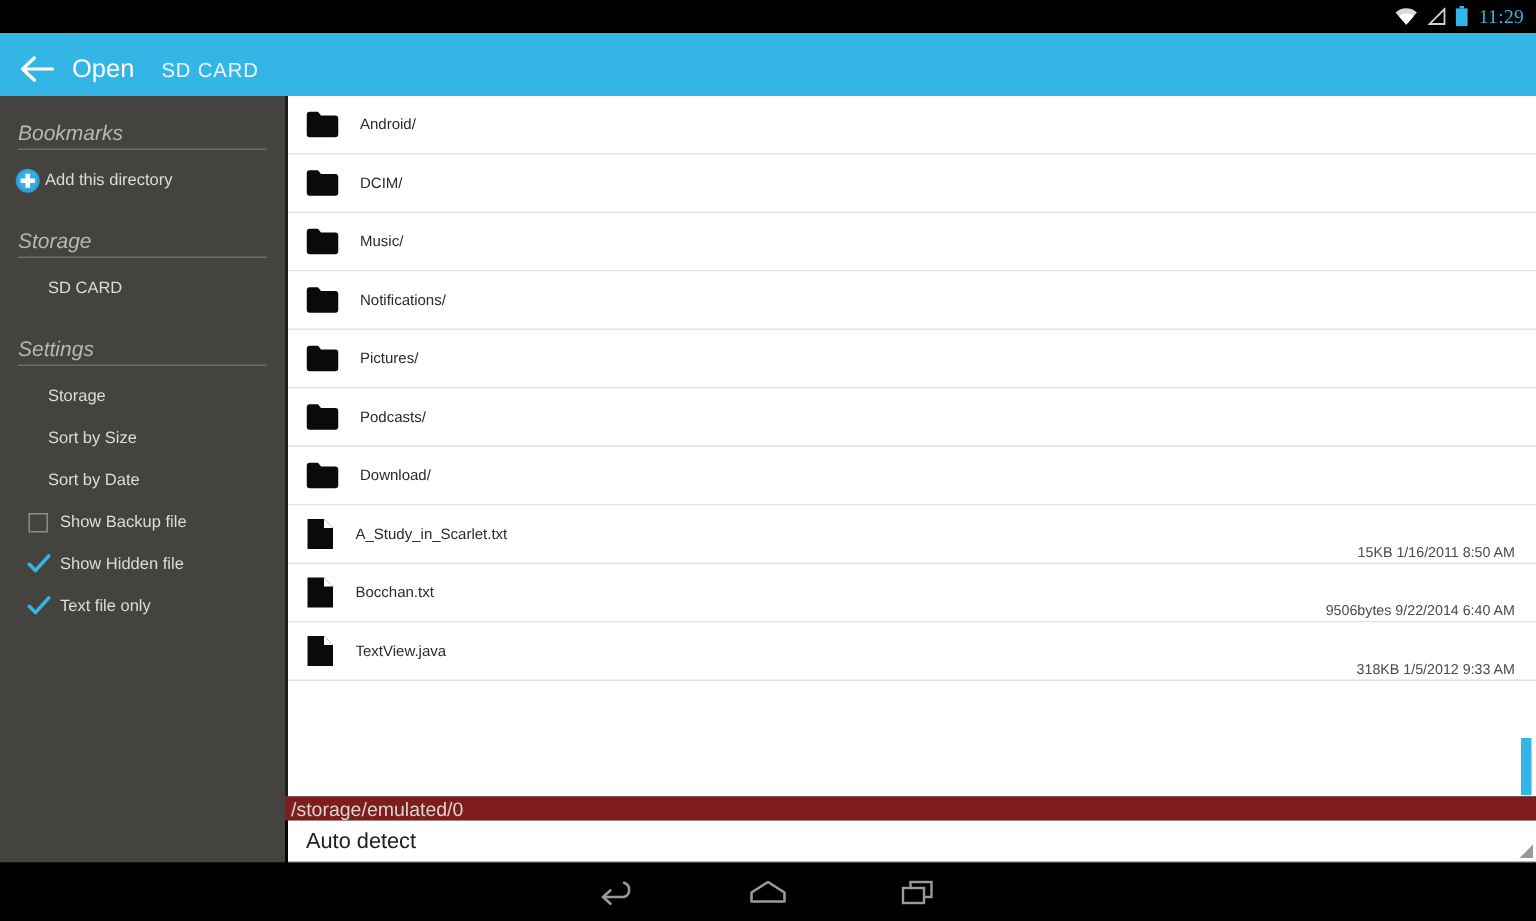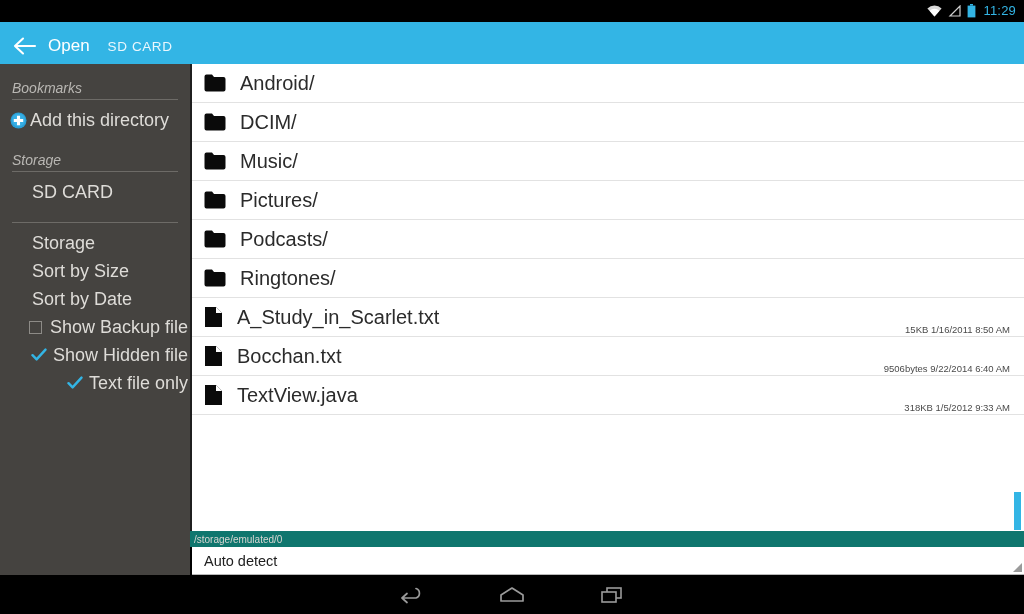--- a/index.html
+++ b/index.html
@@ -24,20 +24,21 @@
   #statusbar {
     position: absolute;
     left: 0; top: 0;
     width: 1024px; height: 22px;
     background: #000000;
     display: flex;
     align-items: center;
     justify-content: flex-end;
     padding-right: 8px;
     box-sizing: border-box;
+    font-family: Liberation Serif, serif;
   }
   .sb-icon { margin-left: 6px; display: block; }
   #status-clock {
     color: #33b5e5;
     font-size: 13px;
     margin-left: 7px;
     letter-spacing: 0.2px;
     line-height: 22px;
   }
 
@@ -82,35 +83,34 @@
     padding: 0 12px 3px 12px;
     margin-top: 2px;
   }
   .side-rule {
     height: 1px;
     background: #6d6b67;
     margin: 0 12px 6px 12px;
   }
   .side-item {
     color: #dedcd8;
-    font-size: 18px;
-    padding: 5px 2px 5px 32px;
+    font-size: 11px;
+    padding: 5px 13px 5px 32px;
     line-height: 18px;
     white-space: nowrap;
   }
   .side-item.with-icon {
     padding-left: 10px;
     display: flex;
     align-items: center;
   }
   .side-item.check-item {
     padding-left: 18px;
     display: flex;
     align-items: center;
-    justify-content: flex-end;
   }
   .plus-icon {
     width: 17px; height: 17px;
     flex: none;
     margin-right: 3px;
   }
   .check-icon { width: 16px; height: 16px; flex: none; margin-right: 6px; }
   .check-box-empty {
     width: 13px; height: 13px;
     border: 1px solid #8d8b87;
@@ -137,21 +137,21 @@
     height: 39px;
     border-bottom: 1px solid #e2e2e2;
     display: flex;
     align-items: center;
     padding-left: 12px;
     box-sizing: border-box;
     background: #ffffff;
   }
   .row-name {
     color: #2b2b2b;
-    font-size: 20px;
+    font-size: 10px;
     margin-left: 14px;
   }
   .folder-icon { width: 22px; height: 18px; flex: none; }
   .file-icon { width: 19px; height: 22px; flex: none; }
   .row-meta {
     position: absolute;
     right: 14px;
     bottom: 1px;
     font-size: 9.5px;
     color: #4a4a4a;
@@ -164,23 +164,23 @@
     width: 7px;
     height: 38px;
     background: #33b5e5;
   }
 
   
   #pathbar {
     position: absolute;
     left: 190px; top: 531px;
     width: 834px; height: 16px;
-    background: #0f766e;
+    background: #7f1d1d;
     color: #d8d6d2;
-    font-size: 10px;
+    font-size: 13px;
     display: flex;
     align-items: center;
     padding-left: 4px;
     box-sizing: border-box;
   }
 
   
   #spinner {
     position: absolute;
     left: 192px; top: 547px;
@@ -273,20 +273,21 @@
 
     <div>
       <div class="side-header">Storage</div>
       <div class="side-rule"></div>
       <div class="side-item">SD CARD</div>
     </div>
 
     <div class="spacer-sm"></div>
 
     <div>
+      <div class="side-header">Settings</div>
       <div class="side-rule"></div>
 
       <div class="side-item">Storage</div>
       <div class="side-item">Sort by Size</div>
       <div class="side-item">Sort by Date</div>
 
       <div class="side-item check-item">
         <span class="check-box-empty"></span>
         <span>Show Backup file</span>
       </div>
@@ -324,33 +325,39 @@
         <div class="row">
           <svg class="folder-icon" viewBox="0 0 22 18">
             <path d="M0.5 2.5 A2 2 0 0 1 2.5 0.5 L8 0.5 L10 3 L19.5 3 A2 2 0 0 1 21.5 5 L21.5 15.5 A2 2 0 0 1 19.5 17.5 L2.5 17.5 A2 2 0 0 1 0.5 15.5 Z" fill="#0a0a0a"></path>
           </svg>
           <span class="row-name">Music/</span>
         </div>
         <div class="row">
           <svg class="folder-icon" viewBox="0 0 22 18">
             <path d="M0.5 2.5 A2 2 0 0 1 2.5 0.5 L8 0.5 L10 3 L19.5 3 A2 2 0 0 1 21.5 5 L21.5 15.5 A2 2 0 0 1 19.5 17.5 L2.5 17.5 A2 2 0 0 1 0.5 15.5 Z" fill="#0a0a0a"></path>
           </svg>
+          <span class="row-name">Notifications/</span>
+        </div>
+        <div class="row">
+          <svg class="folder-icon" viewBox="0 0 22 18">
+            <path d="M0.5 2.5 A2 2 0 0 1 2.5 0.5 L8 0.5 L10 3 L19.5 3 A2 2 0 0 1 21.5 5 L21.5 15.5 A2 2 0 0 1 19.5 17.5 L2.5 17.5 A2 2 0 0 1 0.5 15.5 Z" fill="#0a0a0a"></path>
+          </svg>
           <span class="row-name">Pictures/</span>
         </div>
         <div class="row">
           <svg class="folder-icon" viewBox="0 0 22 18">
             <path d="M0.5 2.5 A2 2 0 0 1 2.5 0.5 L8 0.5 L10 3 L19.5 3 A2 2 0 0 1 21.5 5 L21.5 15.5 A2 2 0 0 1 19.5 17.5 L2.5 17.5 A2 2 0 0 1 0.5 15.5 Z" fill="#0a0a0a"></path>
           </svg>
           <span class="row-name">Podcasts/</span>
         </div>
         <div class="row">
           <svg class="folder-icon" viewBox="0 0 22 18">
             <path d="M0.5 2.5 A2 2 0 0 1 2.5 0.5 L8 0.5 L10 3 L19.5 3 A2 2 0 0 1 21.5 5 L21.5 15.5 A2 2 0 0 1 19.5 17.5 L2.5 17.5 A2 2 0 0 1 0.5 15.5 Z" fill="#0a0a0a"></path>
           </svg>
-          <span class="row-name">Ringtones/</span>
+          <span class="row-name">Download/</span>
         </div>
         <div class="row">
           <svg class="file-icon" viewBox="0 0 19 22">
             <path d="M1 1 L12 1 L18 7 L18 21 L1 21 Z" fill="#0a0a0a"></path>
             <path d="M12 1 L12 7 L18 7 Z" fill="#ffffff"></path>
           </svg>
           <span class="row-name">A_Study_in_Scarlet.txt</span>
           <span class="row-meta">15KB 1/16/2011 8:50 AM</span>
         </div>
         <div class="row">

